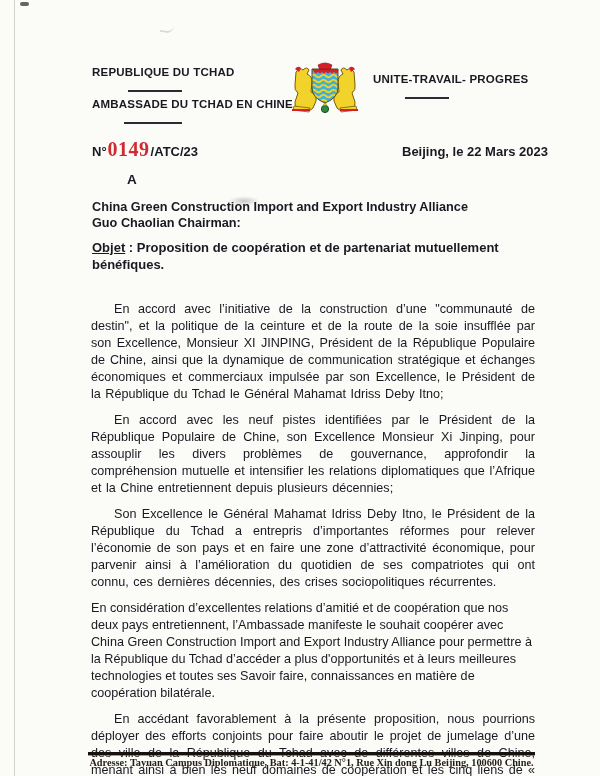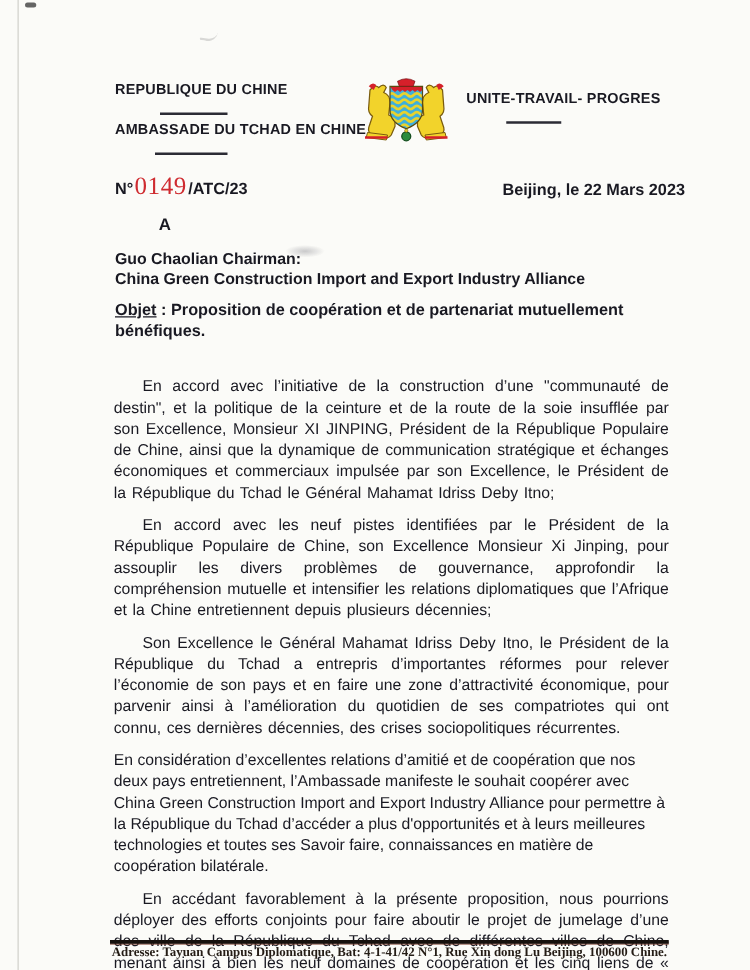--- a/index.html
+++ b/index.html
@@ -21,21 +21,21 @@
   .lh-embassy{left:92px;top:98px;}
   .lh-motto{left:373px;top:73px;}
   .hrule{position:absolute;height:2px;background:#2b2b34;}
   .rule1{left:128px;top:90px;width:54px;}
   .rule2{left:124px;top:122px;width:58px;}
   .rule3{left:405px;top:97px;width:44px;}
   .emblem{position:absolute;left:289px;top:62px;width:72px;height:53px;}
   
   .refline{position:absolute;left:92px;top:138px;display:flex;align-items:baseline;white-space:nowrap;}
   .ref-prefix,.ref-suffix{font-weight:bold;font-size:13px;}
-  .ref-number{font-family:"Liberation Serif",serif;font-size:20px;font-weight:400;
+  .ref-number{font-family:"Liberation Serif",serif;font-size:20px;font-weight:700;
     color:var(--ref-red,#cf2b30);letter-spacing:.5px;margin:0 1px;}
   .dateline{position:absolute;left:372px;top:144px;font-weight:bold;font-size:13px;white-space:nowrap;padding-left:30px;}
   
   .to-marker{position:absolute;left:127px;top:172px;font-weight:bold;font-size:13.5px;}
   .recipient{position:absolute;left:92px;top:200px;font-weight:bold;font-size:12.7px;line-height:15.6px;}
   
   .subject{position:absolute;left:92px;top:240px;width:442px;font-weight:bold;font-size:13px;line-height:16.5px;}
   .subject .u{text-decoration:underline;text-align:center;}
   
   .body-text{position:absolute;left:91px;top:301px;width:444px;font-size:12.6px;line-height:16.9px;}
@@ -51,21 +51,21 @@
 </head>
 <body>
 
 <div class="page">
 
   <div class="scan-edge"></div>
   <div class="scan-speck"></div>
   <div class="scan-mark"></div>
   <div class="scan-smudge"></div>
 
-  <div class="lh lh-republic">REPUBLIQUE DU CHINE</div>
+  <div class="lh lh-republic">REPUBLIQUE DU TCHAD</div>
   <div class="hrule rule1"></div>
   <div class="lh lh-embassy">AMBASSADE DU TCHAD EN CHINE</div>
   <div class="hrule rule2"></div>
 
   <svg class="emblem" viewBox="0 0 72 53" xmlns="http://www.w3.org/2000/svg" aria-hidden="true">
 
     <g>
       <path d="M7,10 q4,-5 7,-2 q4,-4 6,0 l-2,4 q5,2 5,8 l-1,10 q6,2 5,9 l-3,7 q-2,3 -6,2 l-9,-2 q-4,-2 -3,-6 l3,-9 q-4,-3 -3,-8 z" style="fill:var(--supporter-yellow);stroke:var(--supporter-outline);stroke-width:1"></path>
       <path d="M6,7 q3,-4 6,-1 l-2,4 z" style="fill:var(--accent-red)"></path>
       <path d="M5,44 l16,2 l-1,4 l-16,-2 z" style="fill:var(--supporter-yellow);stroke:var(--supporter-outline);stroke-width:.8"></path>
@@ -112,22 +112,22 @@
 
   <div class="refline">
     <span class="ref-prefix">N°</span>
     <span class="ref-number">0149</span>
     <span class="ref-suffix">/ATC/23</span>
   </div>
   <div class="dateline">Beijing, le 22 Mars 2023</div>
 
   <div class="to-marker">A</div>
   <div class="recipient">
+    <div>China Green Construction Import and Export Industry Alliance</div>
     <div>Guo Chaolian Chairman:</div>
-    <div>China Green Construction Import and Export Industry Alliance</div>
   </div>
 
   <div class="subject">
     <span class="u">Objet</span><span> : </span><span>Proposition de coopération et de partenariat mutuellement bénéfiques.</span>
   </div>
 
   <main class="body-text" id="paragraphs">
       <p class="indent-justify"><span>En accord avec l’initiative de la construction d’une "communauté de destin", et la politique de la ceinture et de la route de la soie insufflée par son Excellence, Monsieur XI JINPING, Président de la République Populaire de Chine, ainsi que la dynamique de communication stratégique et échanges économiques et commerciaux impulsée par son Excellence, le Président de la République du Tchad le Général Mahamat Idriss Deby Itno;</span></p>
       <p class="indent-justify"><span>En accord avec les neuf pistes identifiées par le Président de la République Populaire de Chine, son Excellence Monsieur Xi Jinping, pour assouplir les divers problèmes de gouvernance, approfondir la compréhension mutuelle et intensifier les relations diplomatiques que l’Afrique et la Chine entretiennent depuis plusieurs décennies;</span></p>
       <p class="indent-justify"><span>Son Excellence le Général Mahamat Idriss Deby Itno, le Président de la République du Tchad a entrepris d’importantes réformes pour relever l’économie de son pays et en faire une zone d’attractivité économique, pour parvenir ainsi à l’amélioration du quotidien de ses compatriotes qui ont connu, ces dernières décennies, des crises sociopolitiques récurrentes.</span></p>

